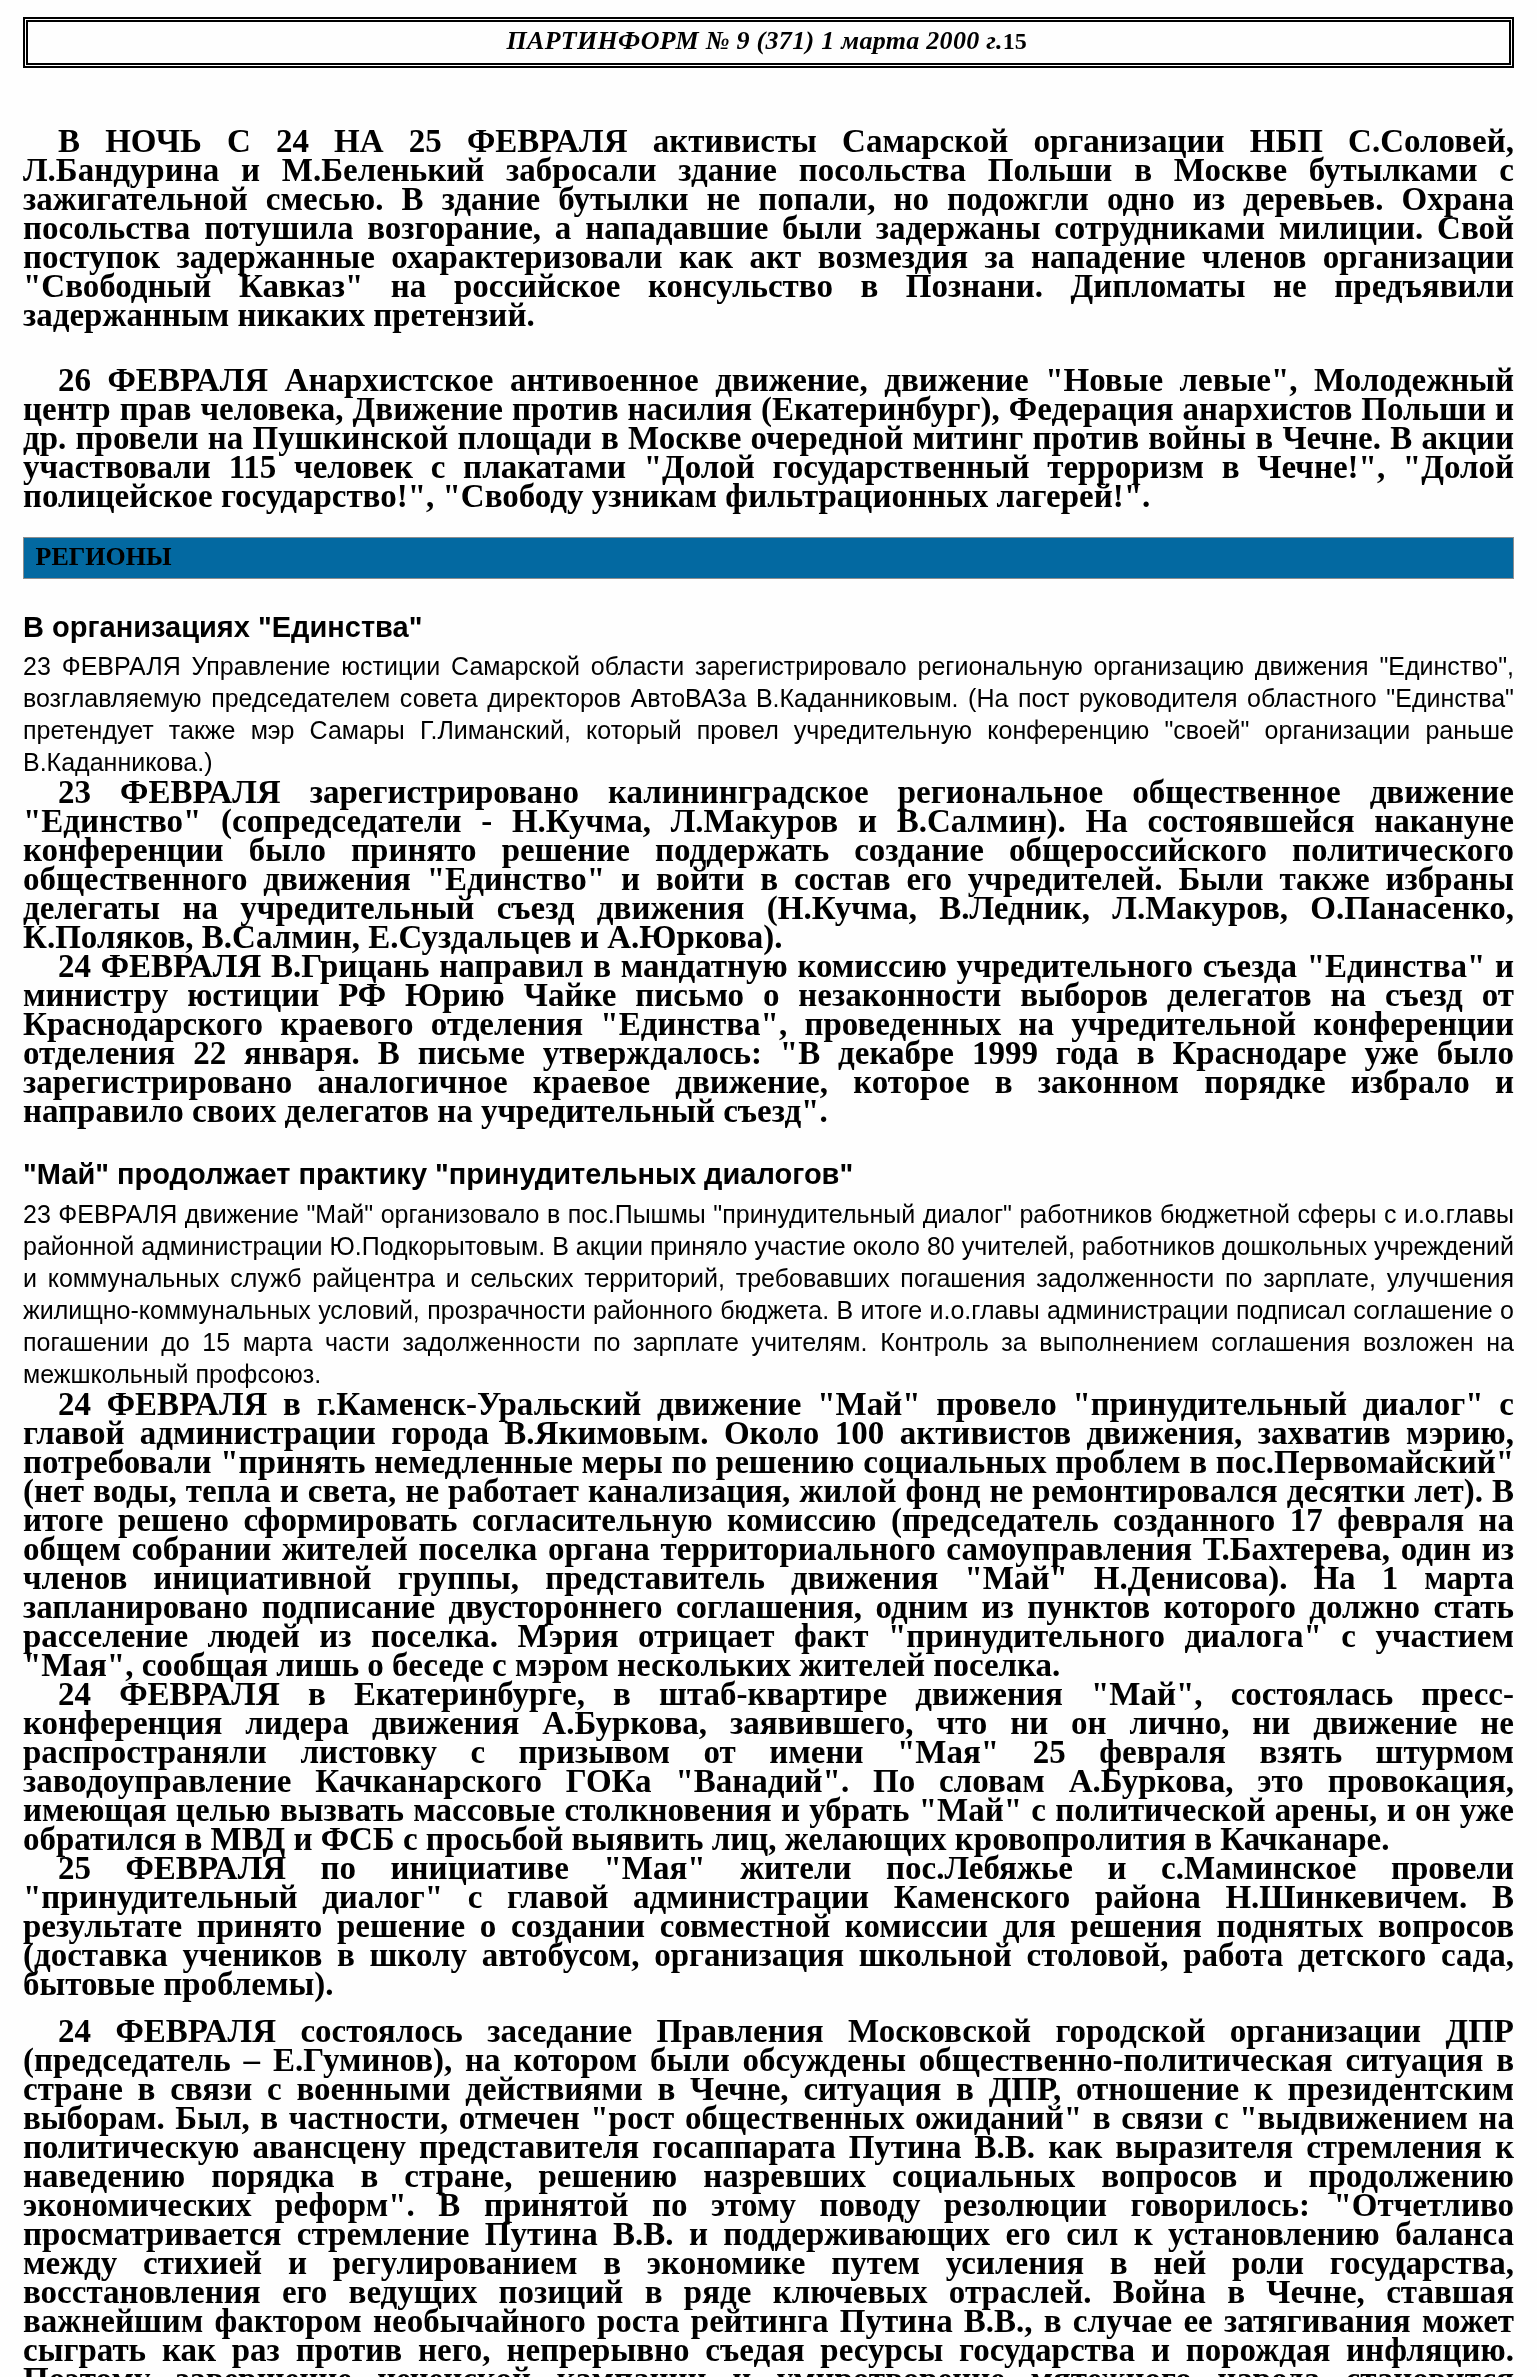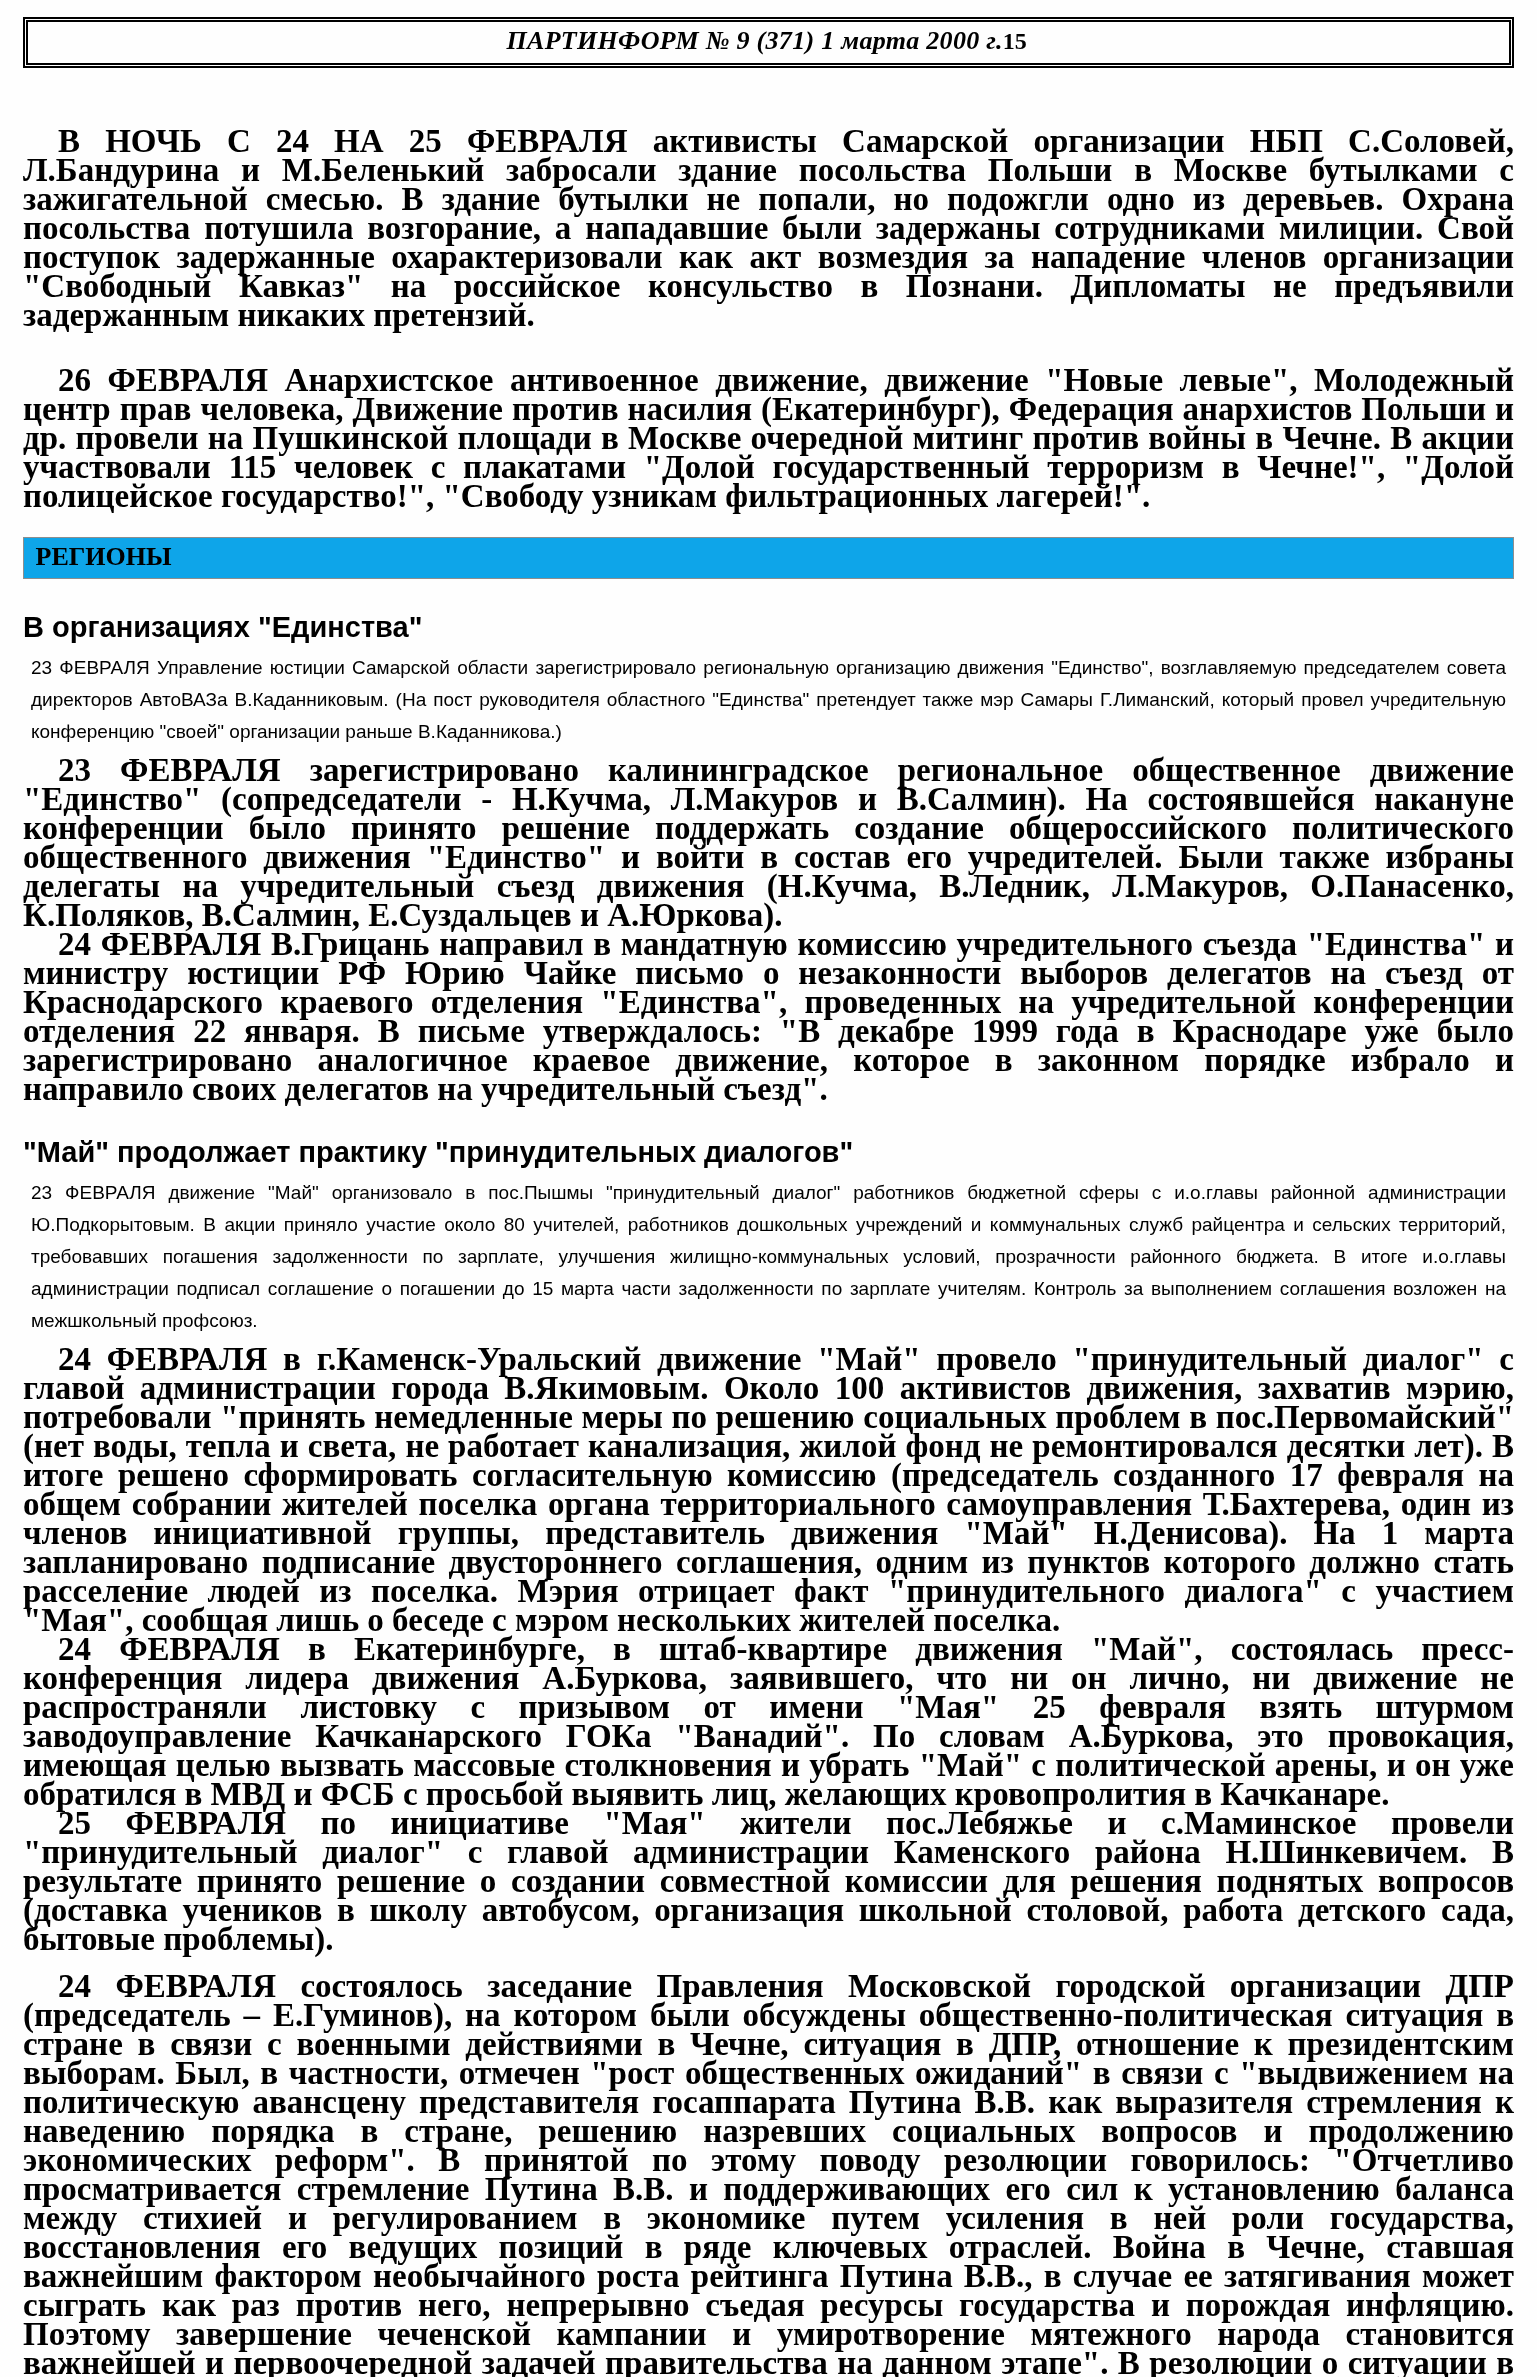--- a/index.html
+++ b/index.html
@@ -49,44 +49,44 @@
     line-height: 29px;
     text-align: justify;
     margin: 0;
   }
   .ind { text-indent: 35px; }
   .sp  { margin-top: 36px; }
   .gap { margin-top: 18px; }
   
   .section-bar {
     margin-top: 26px;
-    background: #0ea5e9;
+    background: #0369a1;
     border: 1.3px solid #8e8e8e;
     padding: 5.1px 10.2px 6.4px 11.5px;
     font-family: "Liberation Serif", serif;
     font-weight: bold;
     font-size: 26px;
     line-height: 1.1;
   }
   
   .h2 {
     font-family: "Liberation Sans", sans-serif;
     font-weight: bold;
     font-size: 29px;
     line-height: 1.1;
     margin: 33px 0 6.4px 0;
   }
   
   .lead {
     font-family: "Liberation Sans", sans-serif;
     font-weight: normal;
-    font-size: 19px;
+    font-size: 25px;
     line-height: 32px;
     text-align: justify;
-    margin: 8px;
+    margin: 0;
   }
 </style>
 </head>
 <body>
 
 <div class="page">
 
   <header class="masthead">
     <div class="masthead-inner">
       <span class="journal">ПАРТИНФОРМ № 9 (371) 1 марта 2000 г.</span>

